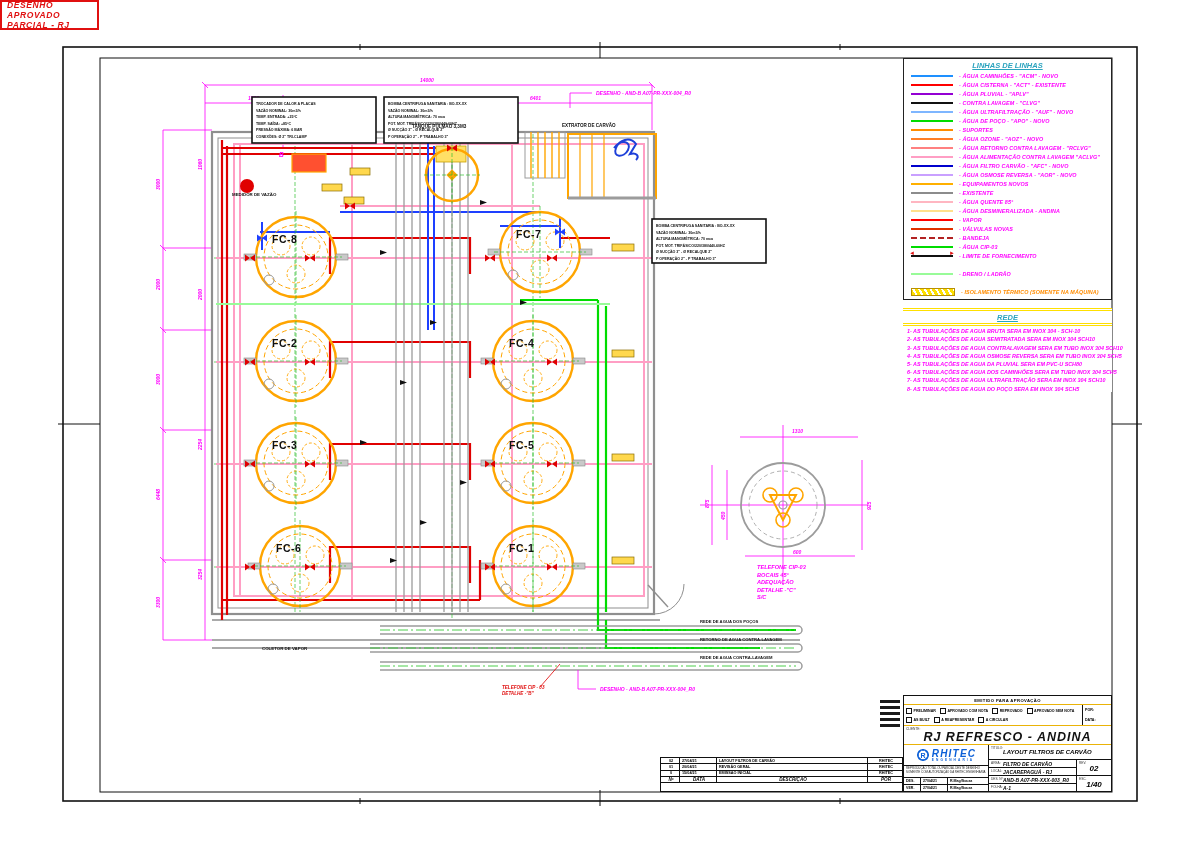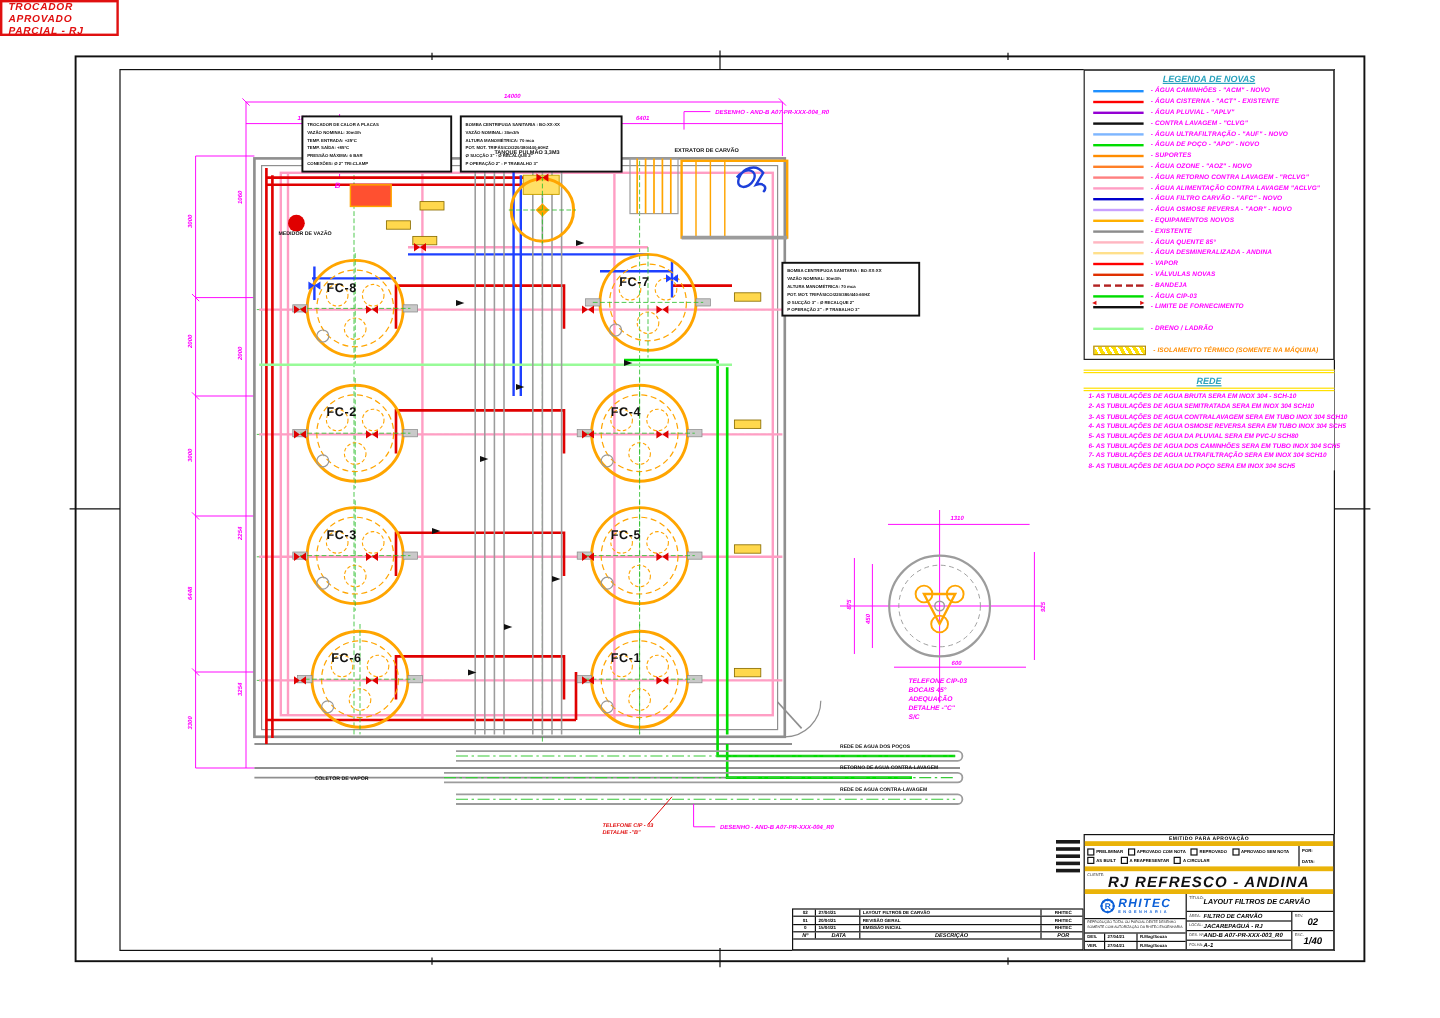--- a/index.html
+++ b/index.html
@@ -31,21 +31,21 @@
   .notes-titlebar{border-top:3px double var(--yellow);border-bottom:3px double var(--yellow)}
   .note-line{font:italic bold 5.4px "Liberation Sans",sans-serif;color:var(--magenta);
     padding:2.2px 0 0 4px;white-space:nowrap}
 
   #stamp{left:917px;top:651px;width:99px;height:30px;border:2.2px solid var(--stamp_red);
     display:flex;flex-direction:column;justify-content:center;padding-left:5px;box-sizing:border-box}
   .stamp-line{color:var(--stamp_red);font:italic bold 8.5px "Liberation Sans",sans-serif;letter-spacing:.6px;line-height:10px}
 
   
   #titleblock{top:695px;height:97px;border:1.4px solid #111;font-size:4px}
-  .tb-row{box-sizing:border-box;border-bottom:4px solid #eab308}
+  .tb-row{box-sizing:border-box;border-bottom:1px solid #eab308}
   .tb-hdr{height:9px;display:flex;align-items:center;justify-content:center;
     font:bold 4.2px "Liberation Sans",sans-serif;letter-spacing:.4px}
   .tb-checks{height:21px;display:flex}
   .chk-grid{flex:1;display:flex;flex-wrap:wrap;align-content:space-around;padding:1px 2px}
   .chk{display:flex;align-items:center;font:bold 3.6px "Liberation Sans",sans-serif;margin-right:4px;white-space:nowrap}
   .box{width:4px;height:4px;border:.7px solid #111;margin-right:1.5px;display:inline-block}
   .chk-side{width:26px;border-left:1px solid #111;display:flex;flex-direction:column;justify-content:space-around;
     padding-left:2px;font:bold 3.6px "Liberation Sans",sans-serif}
   .tb-client{height:19px;position:relative;display:flex;align-items:center;justify-content:center}
   .tiny-lab{position:absolute;top:.5px;left:2px;font:3.2px "Liberation Sans",sans-serif;color:#333}
@@ -327,21 +327,21 @@
   <g fill="none">
     <path d="M596,689 H578 V670" stroke="#FF00FF" stroke-width=".8"></path>
     <path d="M540,687 L560,664" stroke="#E00000" stroke-width=".8"></path>
   </g>
   <text class="t-mag" x="600" y="691" font-size="5">DESENHO - AND-B A07-PR-XXX-004_R0</text>
   <text class="t-red" x="502" y="689" font-size="4.6">TELEFONE CIP - 03</text>
   <text class="t-red" x="502" y="695" font-size="4.6">DETALHE -"B"</text>
 </svg>
 
 <div class="panel" id="legend">
-  <div class="panel-title">LEGENDA DE NOVAS</div>
+  <div class="panel-title">LINHAS DE LINHAS</div>
 
     <div class="lg-row">
       <span class="sw solid" style="background-color: rgb(30, 144, 255);"></span>
       <span class="lg-lab">- ÁGUA CAMINHÕES - "ACM" - NOVO</span>
     </div>
 
     <div class="lg-row">
       <span class="sw solid" style="background-color: rgb(255, 0, 0);"></span>
       <span class="lg-lab">- ÁGUA CISTERNA - "ACT" - EXISTENTE</span>
     </div>
@@ -470,21 +470,21 @@
 
     <div class="note-line">6- AS TUBULAÇÕES DE AGUA DOS CAMINHÕES SERA EM TUBO INOX 304 SCH5</div>
 
     <div class="note-line">7- AS TUBULAÇÕES DE AGUA ULTRAFILTRAÇÃO SERA EM INOX 304 SCH10</div>
 
     <div class="note-line">8- AS TUBULAÇÕES DE AGUA DO POÇO SERA  EM INOX 304 SCH5</div>
 
 </div>
 
 <div id="stamp">
-  <div class="stamp-line">TROCADOR  APROVADO</div>
+  <div class="stamp-line">DESENHO  APROVADO</div>
   <div class="stamp-line">PARCIAL  -  RJ</div>
 </div>
 
 <div class="deco-bars">
   <div></div>
     <div></div>
     <div></div>
     <div></div>
     <div></div>
 </div>

